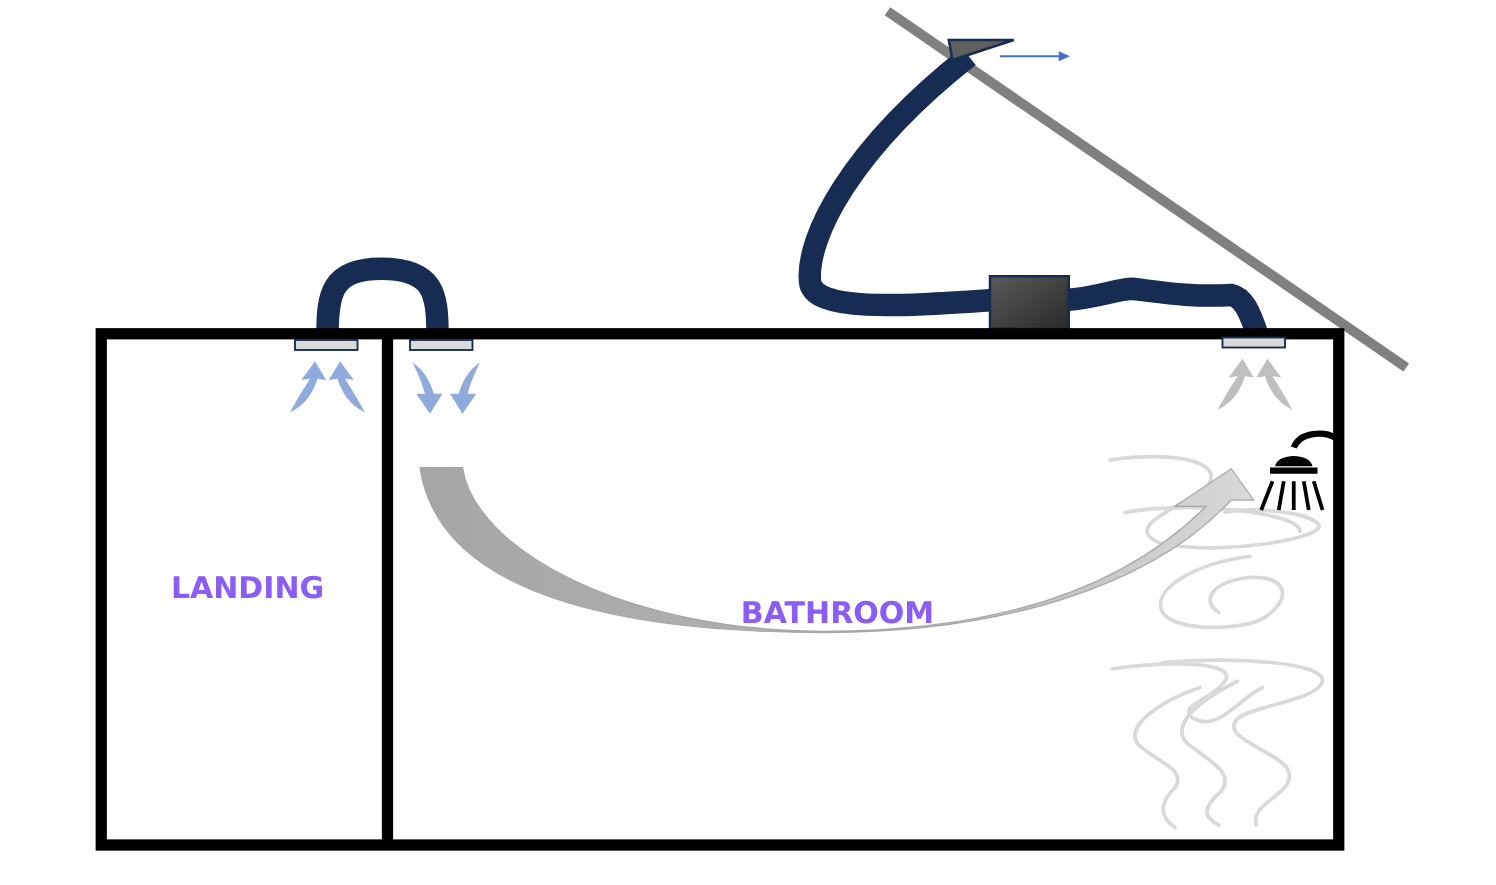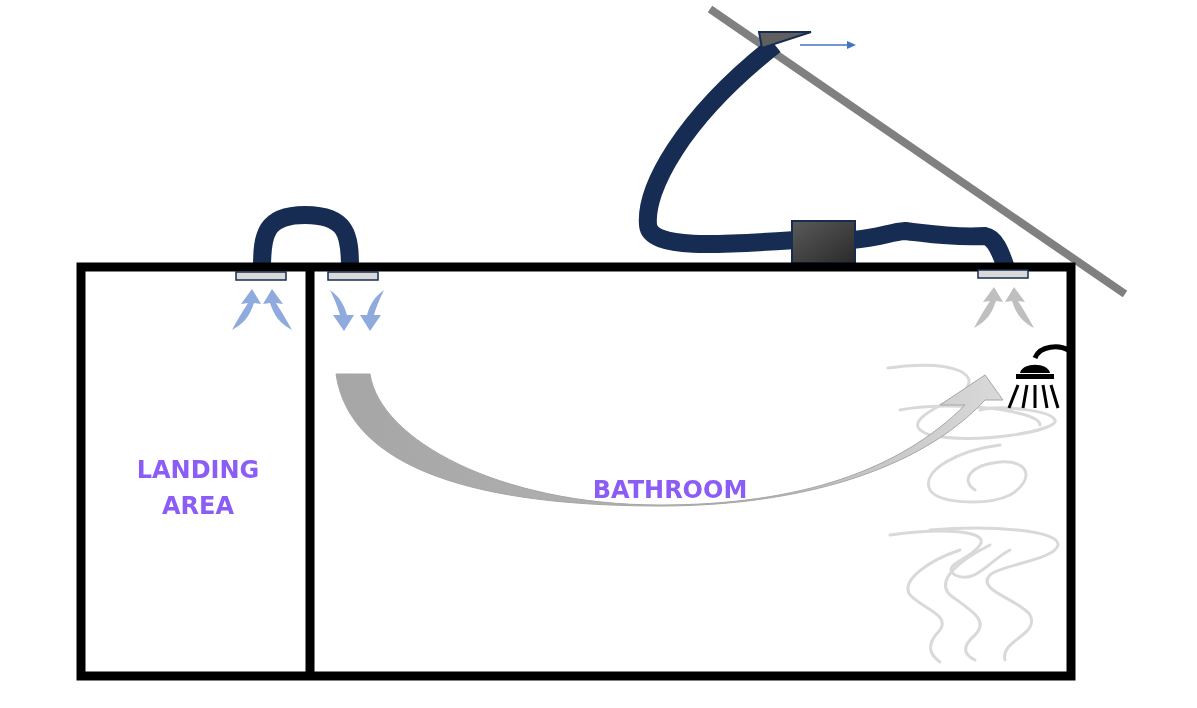--- a/index.html
+++ b/index.html
@@ -85,15 +85,14 @@
       <line x1="1027" y1="385" x2="1023" y2="408"></line>
       <line x1="1035" y1="385" x2="1035" y2="408"></line>
       <line x1="1043" y1="385" x2="1047" y2="408"></line>
       <line x1="1051" y1="385" x2="1058" y2="408"></line>
     </g>
   </g>
 </svg>
 
 <div id="label-landing" class="room-label">
   <div>LANDING</div>
-  <div>AREA</div>
 </div>
 <div id="label-bathroom" class="room-label">BATHROOM</div>
 
 </body></html>

